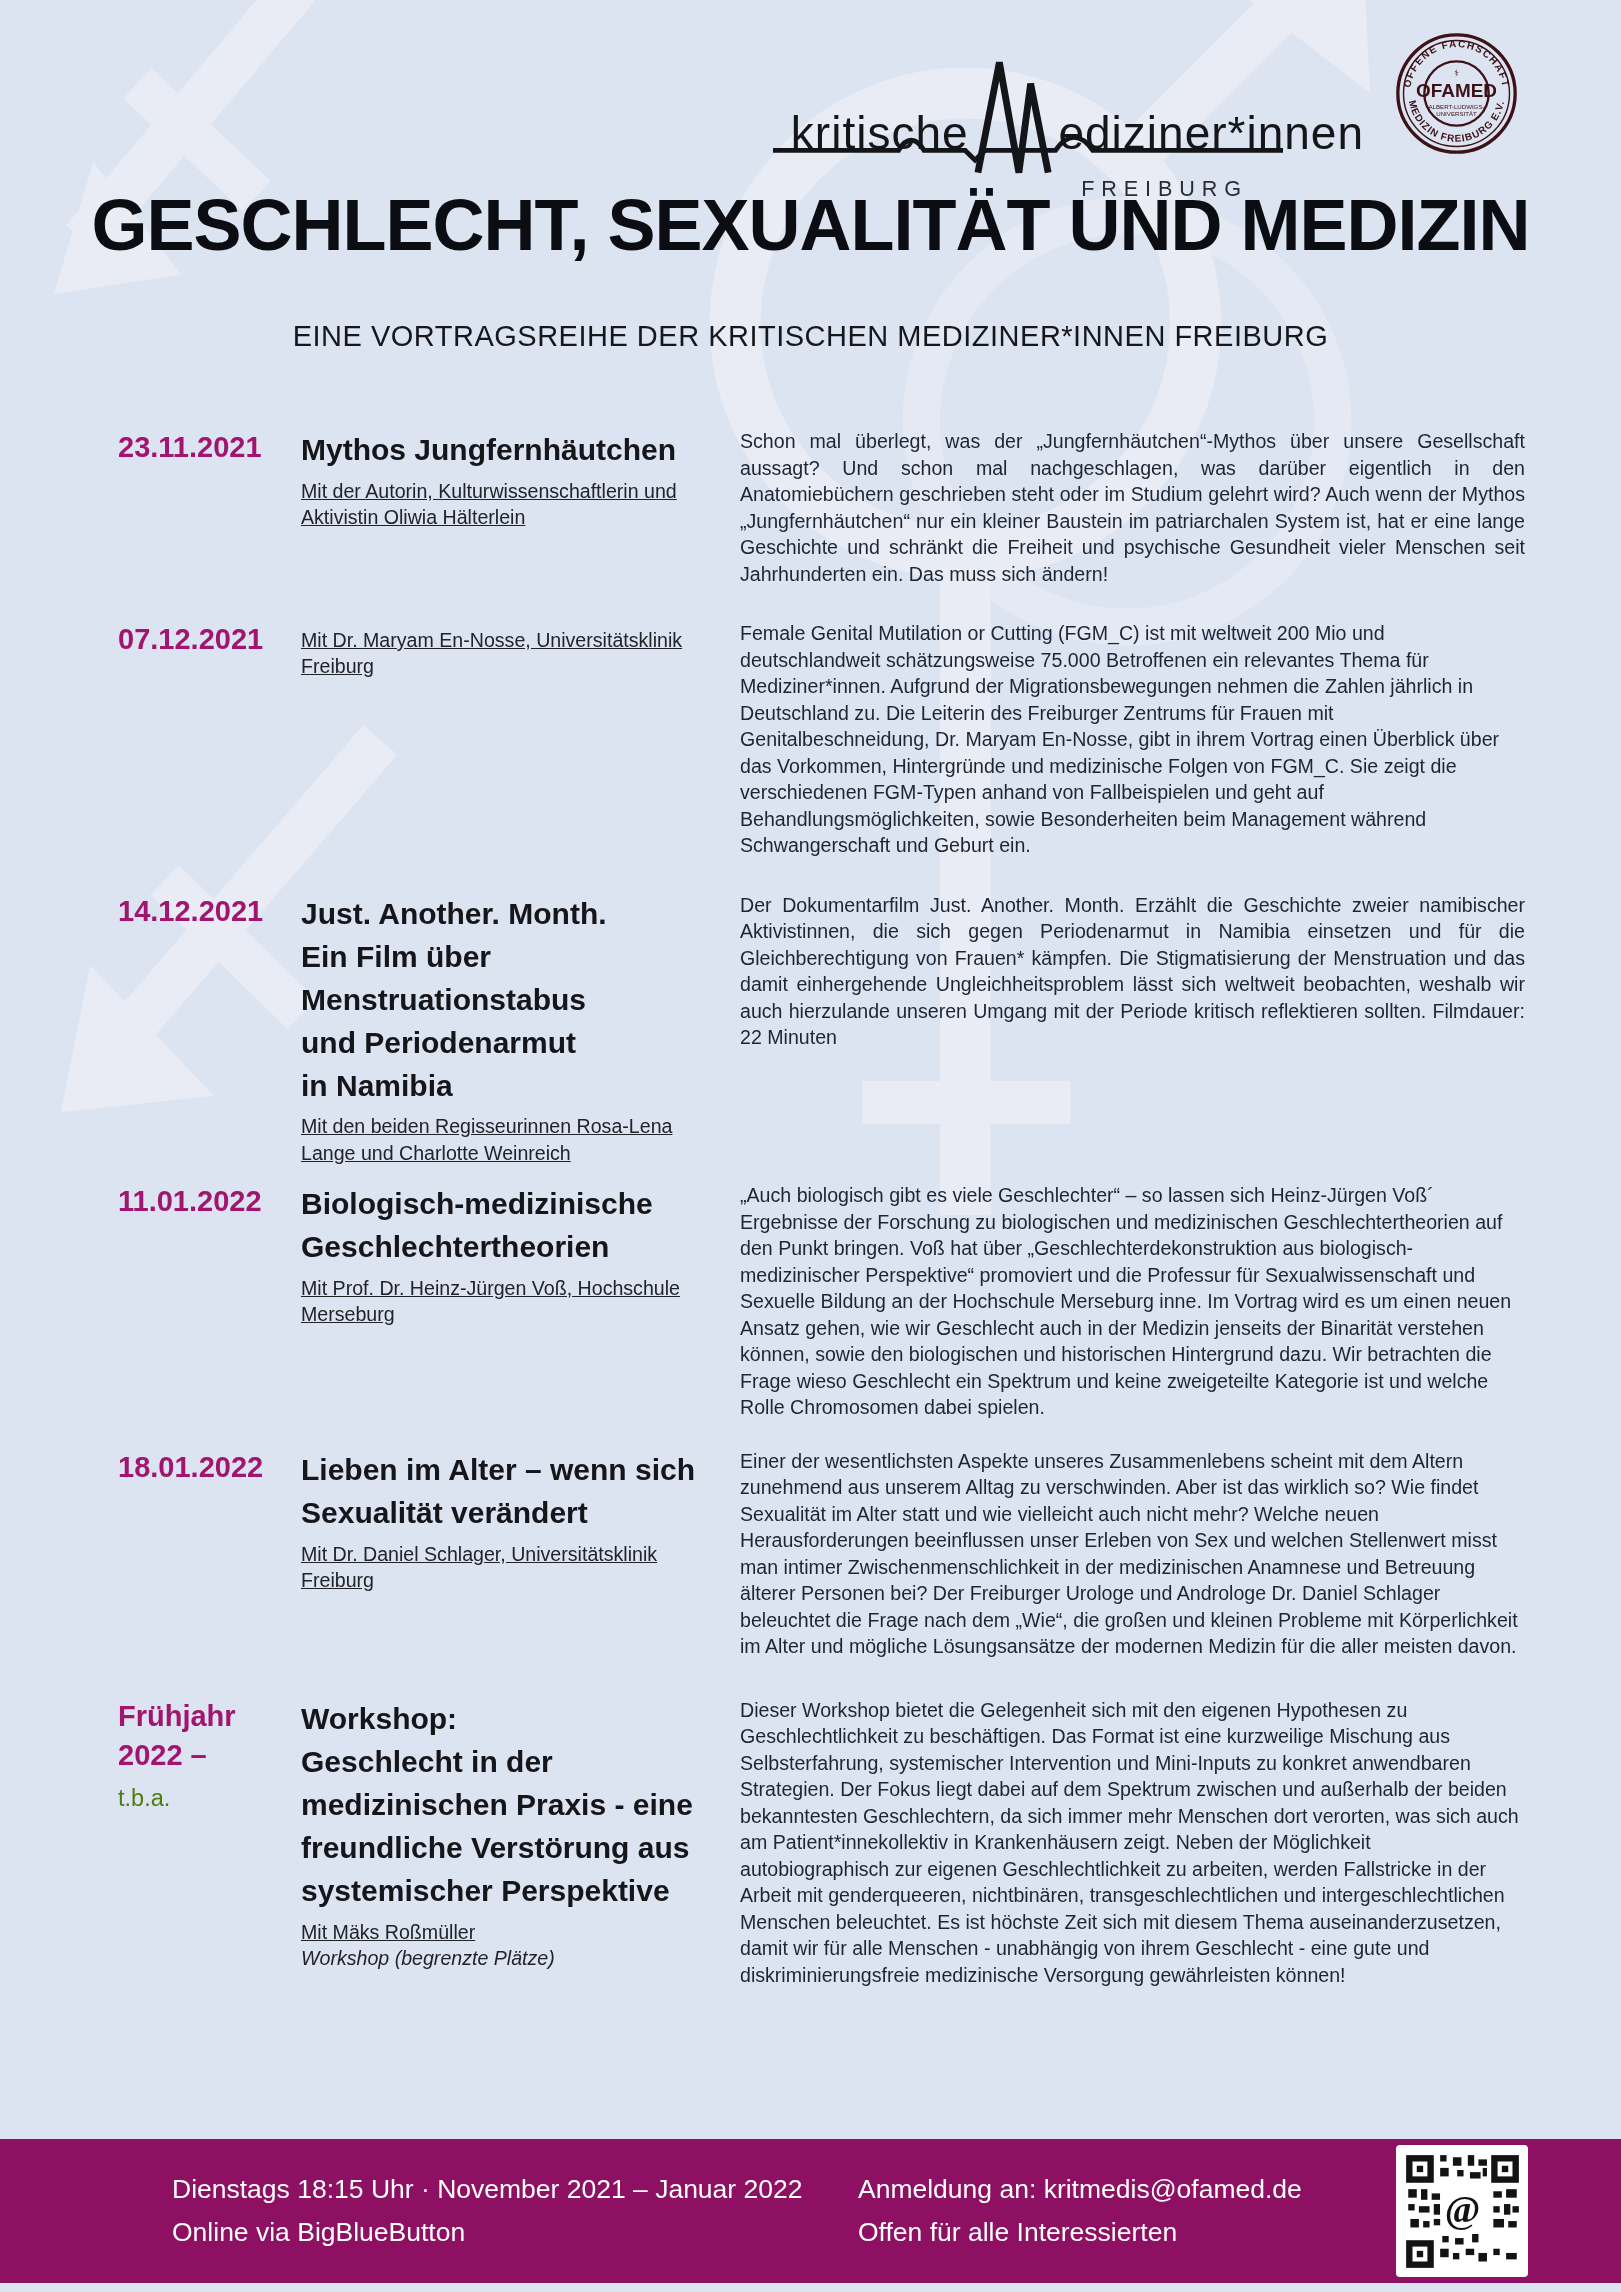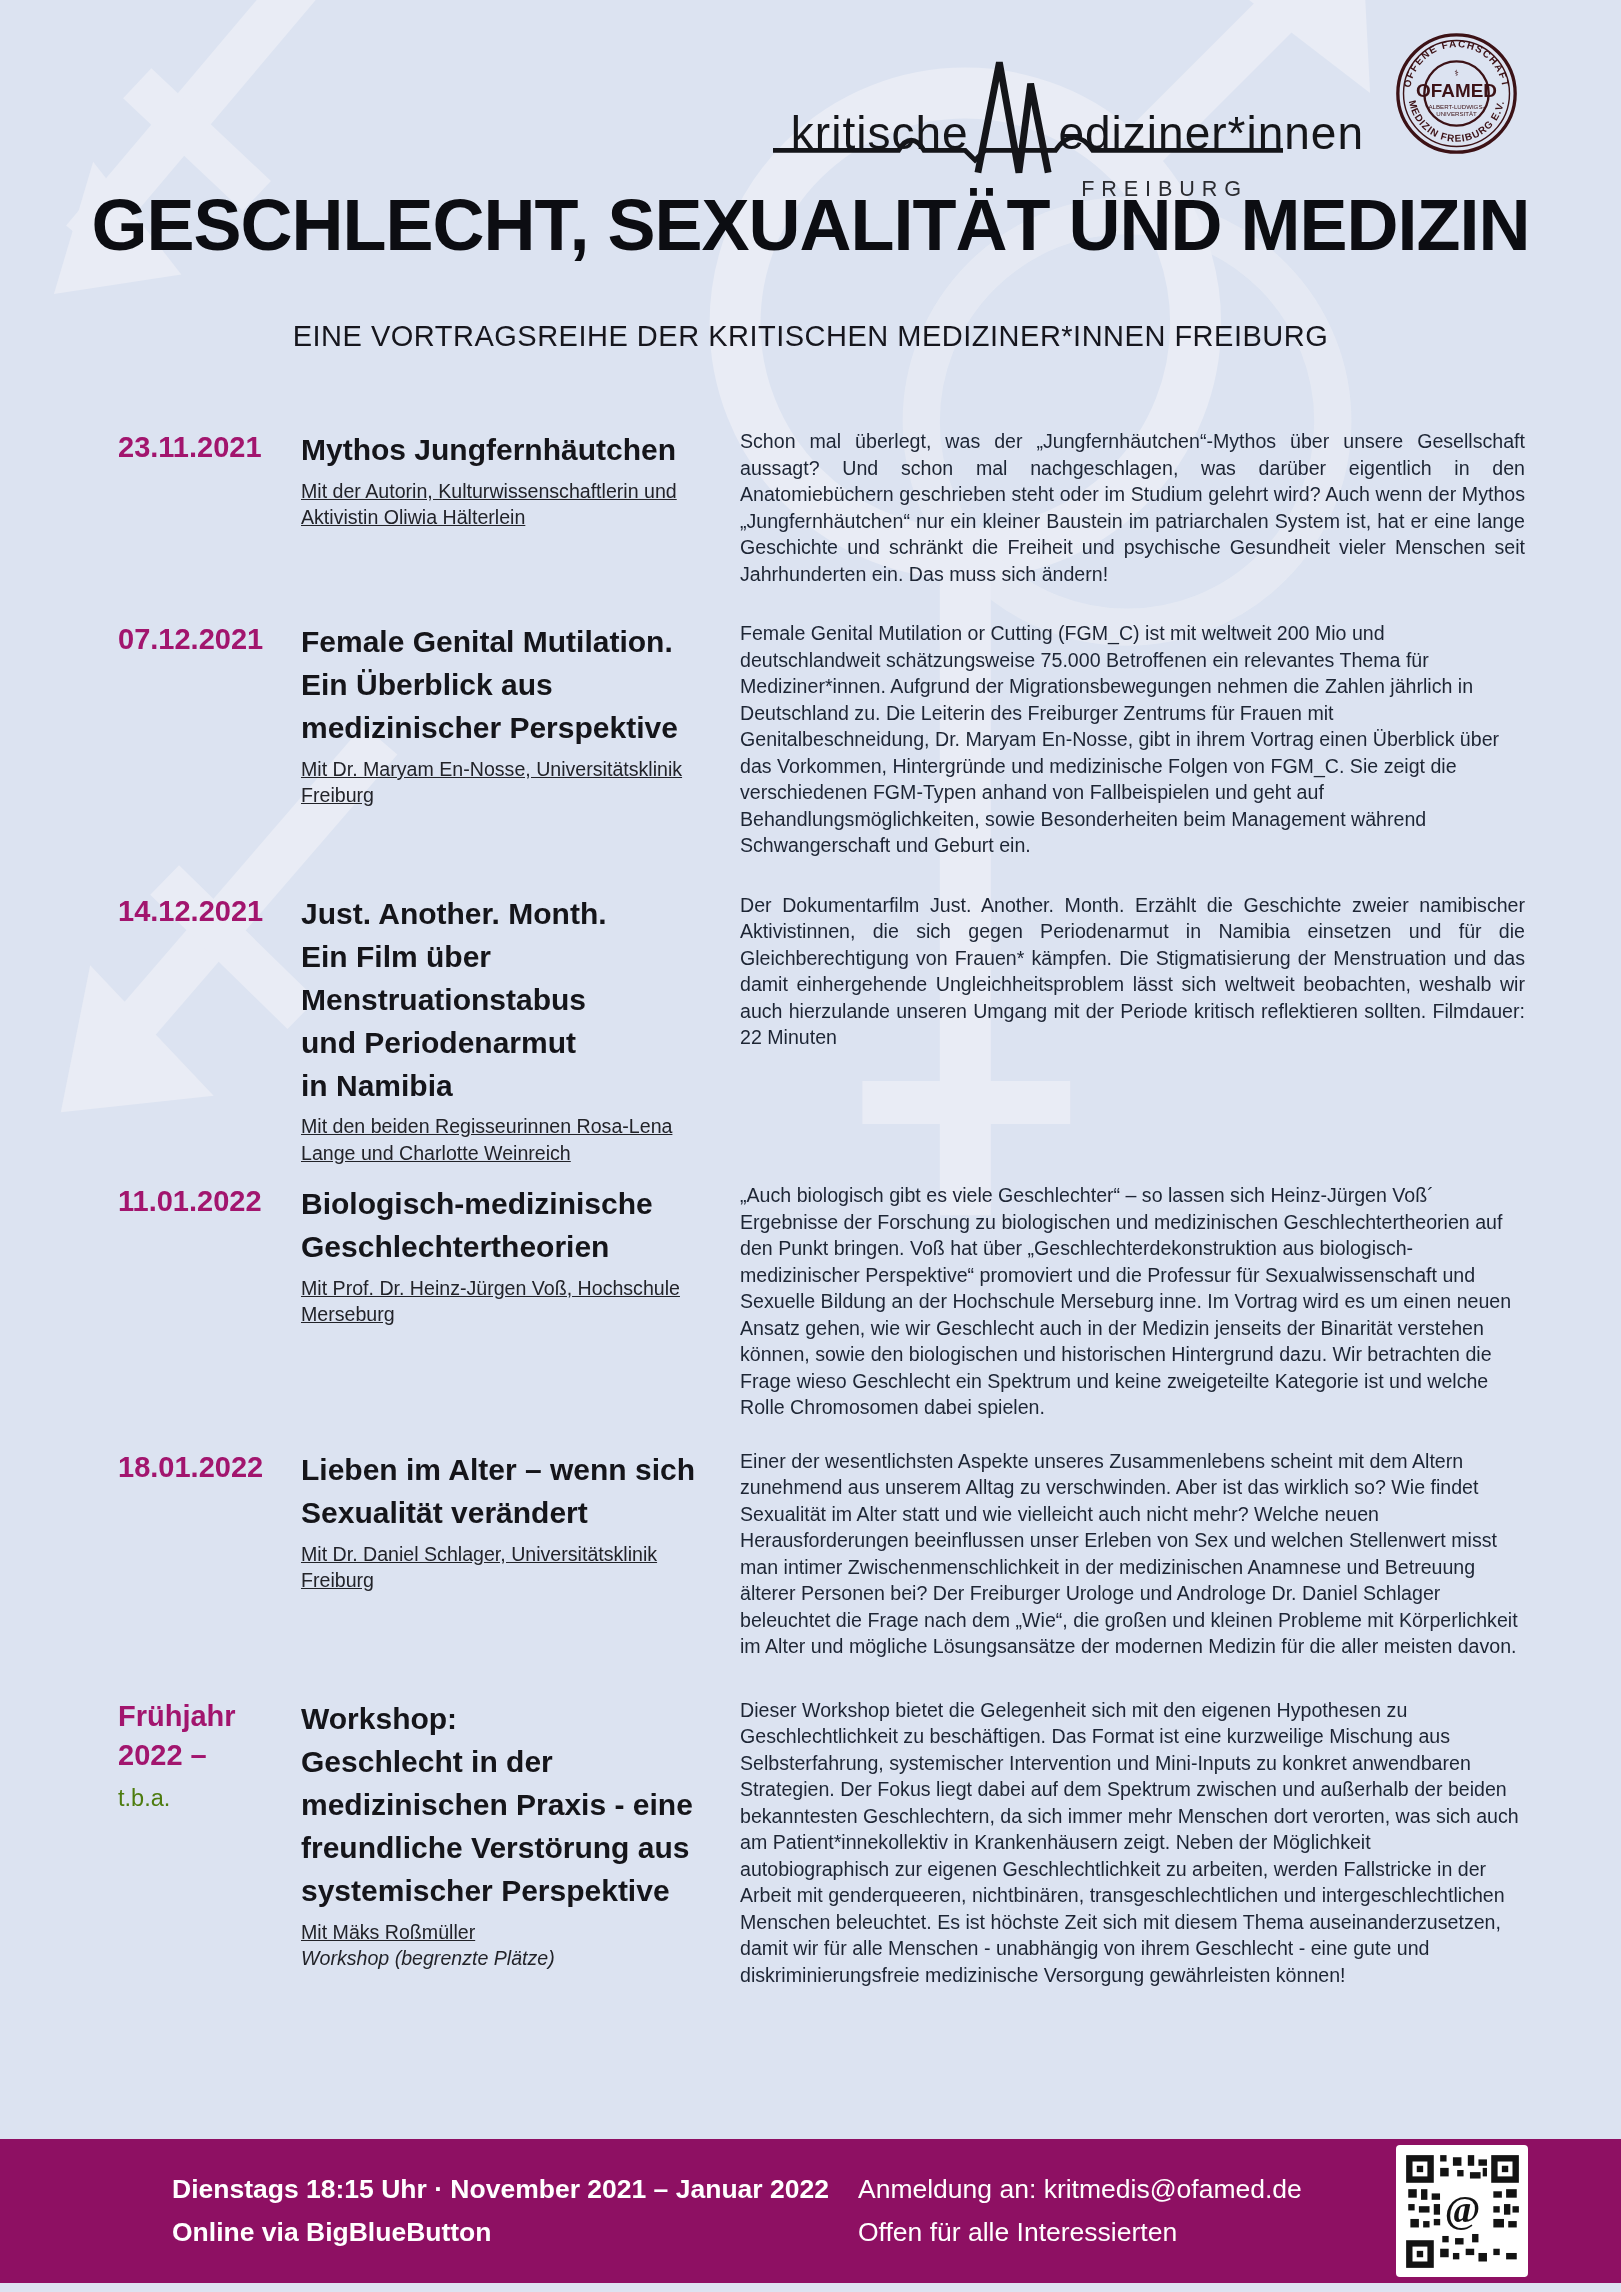--- a/index.html
+++ b/index.html
@@ -31,21 +31,21 @@
   .ev-speaker{font-size:19.6px;color:#222329;line-height:26.5px;margin-top:6.9px;text-decoration:underline;}
   .ev-speaker-note{font-size:19.6px;color:#222329;line-height:26.5px;font-style:italic;}
   .ev-desc{font-size:19.6px;color:#1d2534;line-height:26.5px;text-align:left;}
   .just .ev-desc{text-align:justify;}
   .mb1{margin-bottom:33px;}.mb2{margin-bottom:33px;}.mb3{margin-bottom:15.7px;}
   .mb4{margin-bottom:27.4px;}.mb5{margin-bottom:37px;}
 
   
   .footer{position:absolute;left:0;right:0;bottom:9.8px;height:144px;background:#8e1063;color:#ffffff;
           display:flex;align-items:center;}
-  .foot-left{margin-left:172px;width:686px;font-weight:bold;font-size:26.5px;line-height:43px;}
+  .foot-left{margin-left:172px;width:686px;font-weight:normal;font-size:26.5px;line-height:43px;}
   .foot-right{font-size:26.5px;line-height:43px;}
   .qr-wrap{position:absolute;right:93px;top:5.9px;width:132px;height:132px;background:#ffffff;border-radius:3.9px;
            display:flex;align-items:center;justify-content:center;}
 </style>
 </head>
 <body>
 
 <div class="page">
 
   <svg class="watermark" width="1621" height="1274" viewBox="0 0 1654 1300">
@@ -113,23 +113,20 @@
       <div class="ev-mid">
         <div class="ev-title">Mythos Jungfernhäutchen</div>
         <div class="ev-speaker">Mit der Autorin, Kulturwissenschaftlerin und Aktivistin Oliwia Hälterlein</div>
       </div>
       <div class="ev-desc">Schon mal überlegt, was der „Jungfernhäutchen“-Mythos über unsere Gesellschaft aussagt? Und schon mal nachgeschlagen, was darüber eigentlich in den Anatomiebüchern geschrieben steht oder im Studium gelehrt wird? Auch wenn der Mythos „Jungfernhäutchen“ nur ein kleiner Baustein im patriarchalen System ist, hat er eine lange Geschichte und schränkt die Freiheit und psychische Gesundheit vieler Menschen seit Jahrhunderten ein. Das muss sich ändern!</div>
     </div>
 
     <div class="event mb2">
       <div class="ev-date">07.12.2021</div>
       <div class="ev-mid">
-        <div class="ev-title">Female Genital Mutilation.
-Ein Überblick aus
-medizinischer Perspektive</div>
         <div class="ev-speaker">Mit Dr. Maryam En-Nosse, Universitätsklinik Freiburg</div>
       </div>
       <div class="ev-desc">Female Genital Mutilation or Cutting (FGM_C) ist mit weltweit 200 Mio und deutschlandweit schätzungsweise 75.000 Betroffenen ein relevantes Thema für Mediziner*innen. Aufgrund der Migrationsbewegungen nehmen die Zahlen jährlich in Deutschland zu. Die Leiterin des Freiburger Zentrums für Frauen mit Genitalbeschneidung, Dr. Maryam En-Nosse, gibt in ihrem Vortrag einen Überblick über das Vorkommen, Hintergründe und medizinische Folgen von FGM_C. Sie zeigt die verschiedenen FGM-Typen anhand von Fallbeispielen und geht auf Behandlungsmöglichkeiten, sowie Besonderheiten beim Management während Schwangerschaft und Geburt ein.</div>
     </div>
 
     <div class="event just mb3">
       <div class="ev-date">14.12.2021</div>
       <div class="ev-mid">
         <div class="ev-title">Just. Another. Month.
 Ein Film über

